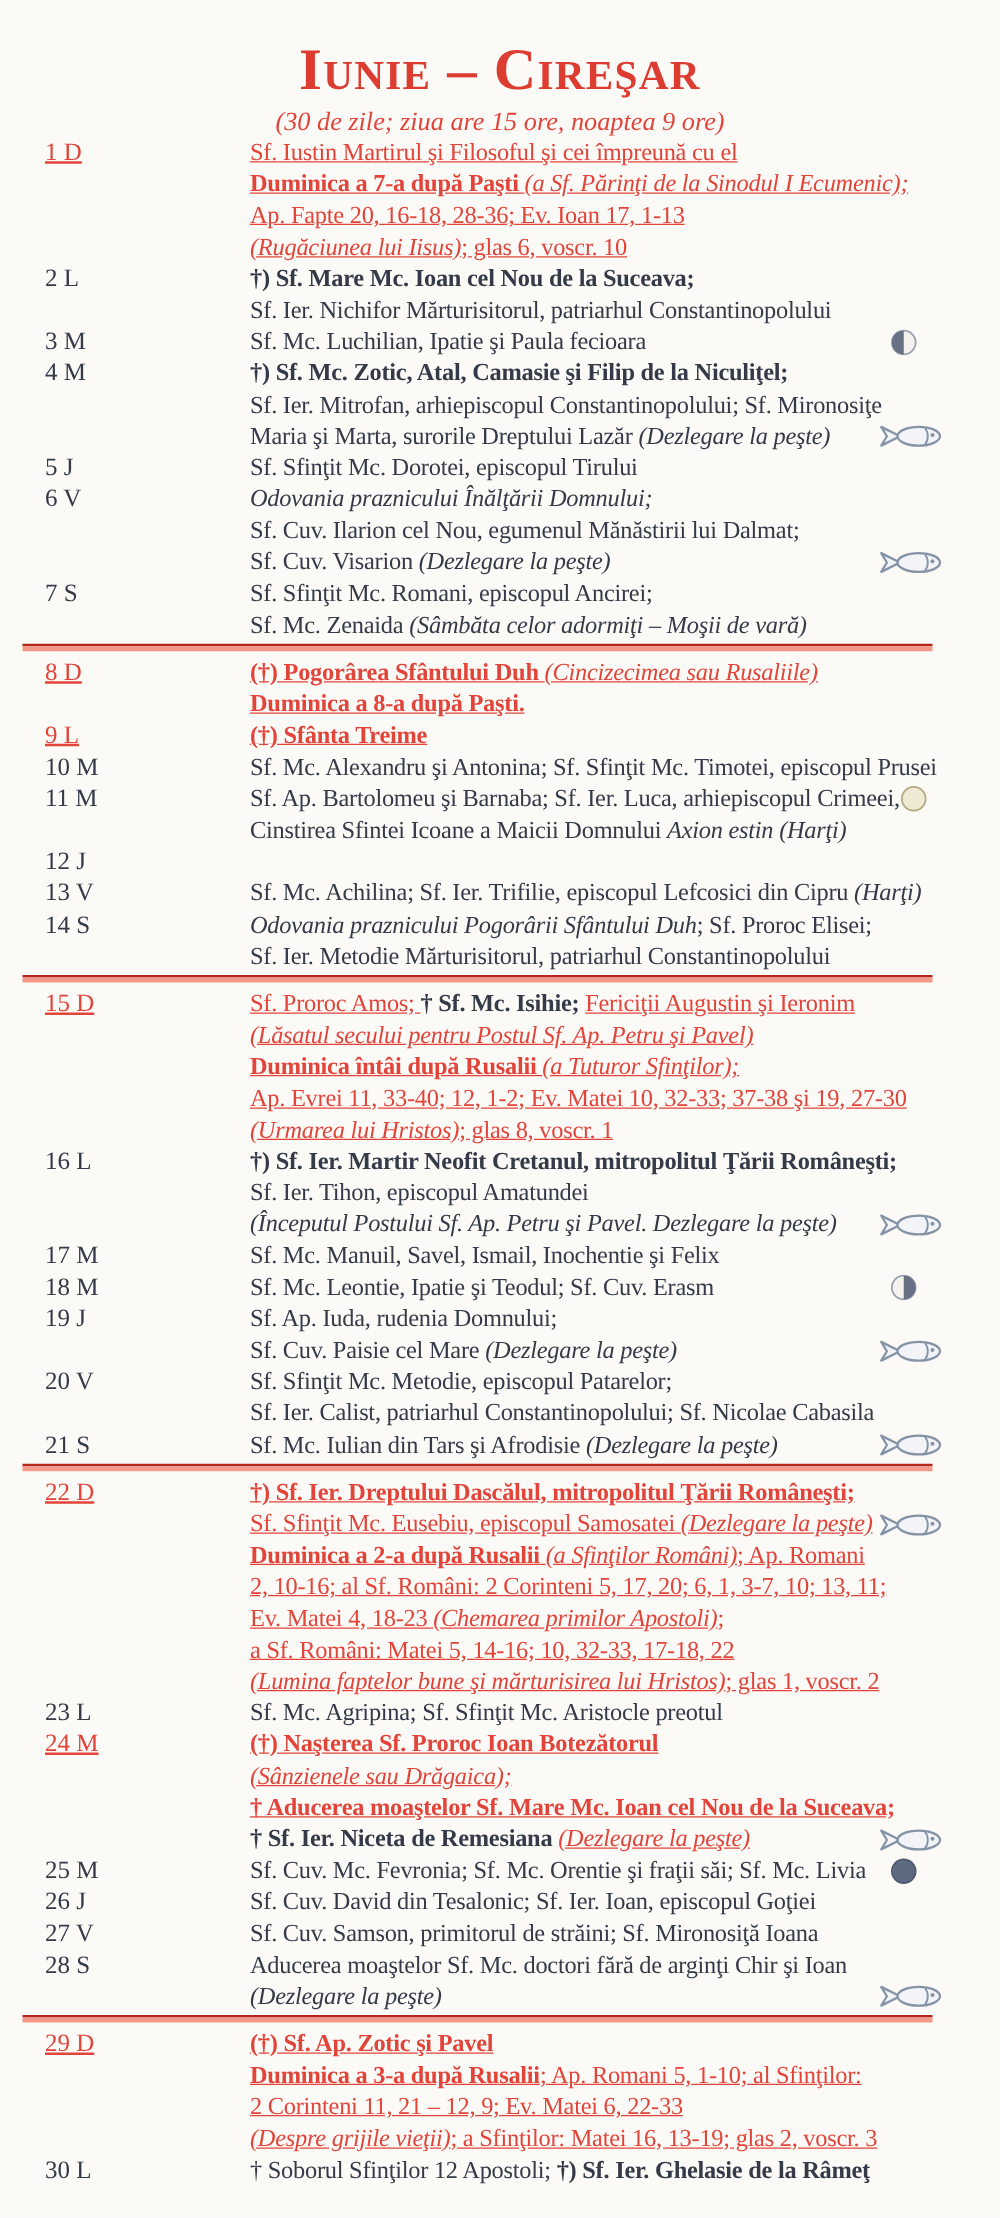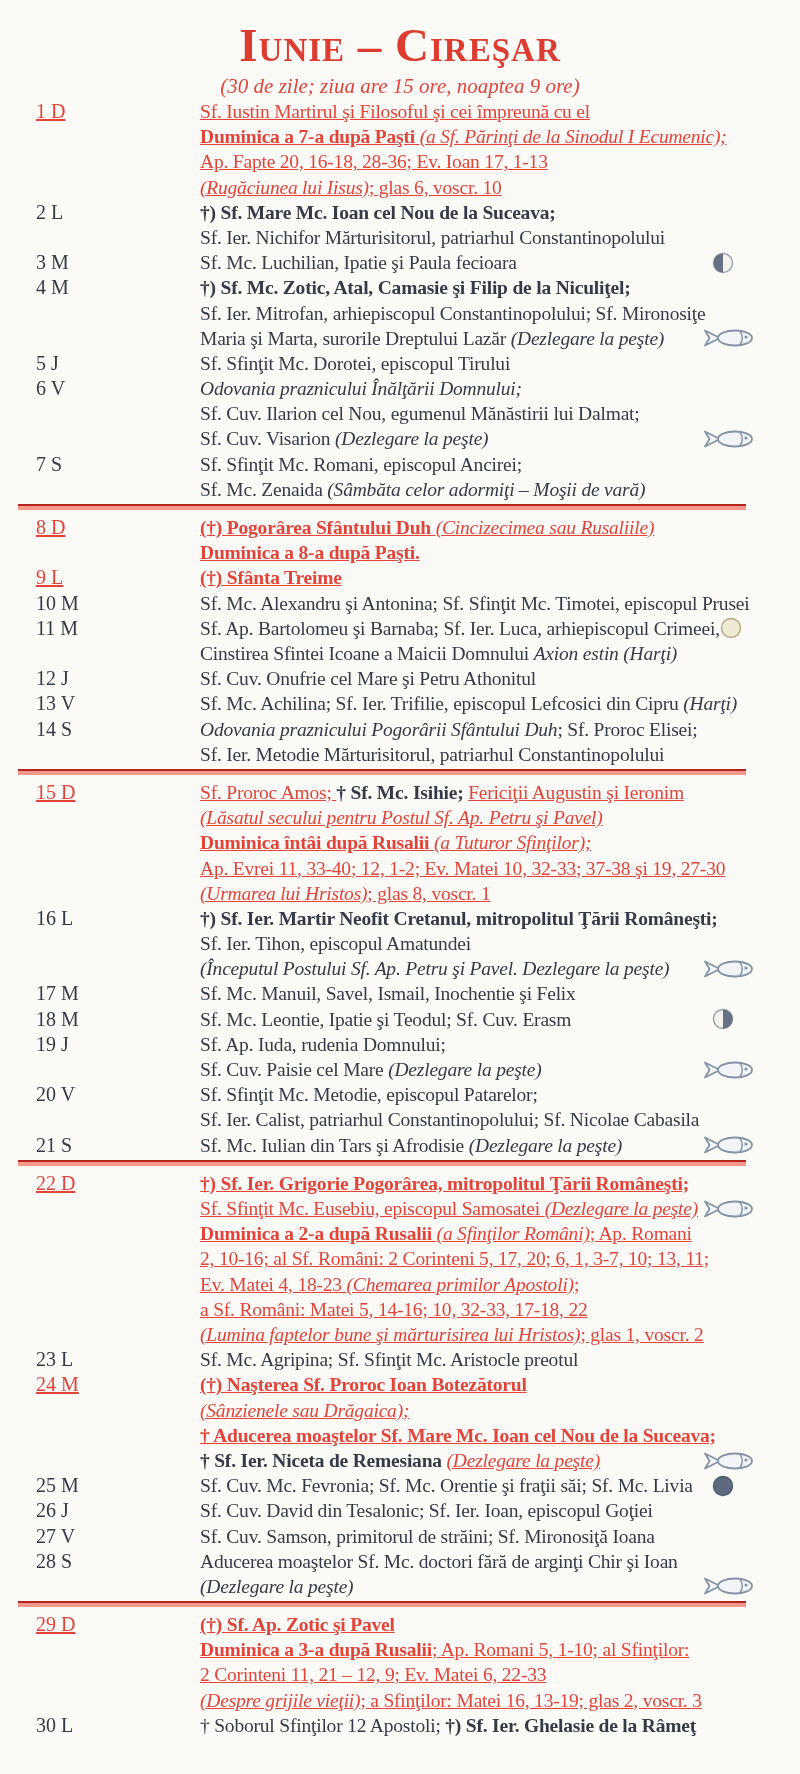--- a/index.html
+++ b/index.html
@@ -4,21 +4,21 @@
 <style>
   :root{
     --red:#e2443a;
     --ink:#343a47;
     --sep-dark:#b3261e;
     --sep-light:#f2998a;
     --paper:#fbfaf7;
   }
   *{box-sizing:border-box; margin:0; padding:0;}
   body{width:800px; font-family:"Liberation Serif","DejaVu Serif",serif; background:#fff;}
-  .page{width:800px; height:1774px; overflow:hidden; background:var(--paper); padding-top:18px;}
+  .page{width:800px; height:1774px; overflow:hidden; background:var(--paper); padding-top:29px;}
   .header{text-align:center;}
   .title{
     font-variant:small-caps;
     font-weight:bold;
     font-size:47px;
     line-height:54px;
     letter-spacing:1px;
     color:#dd3c31;
   }
   .subtitle{
@@ -211,25 +211,20 @@
               </svg>
             </span>
           </div>
           <div class="line">
             <span class="line-text"><span class="seg s-r c-black">Cinstirea Sfintei Icoane a Maicii Domnului </span><span class="seg s-i c-black">Axion estin (Harţi)</span></span>
           </div>
         </div>
       </div>
       <div class="row">
         <div class="day-label c-black">12 J</div>
-        <div class="day-lines">
-          <div class="line">
-            <span class="line-text"><span class="seg s-r c-black">Sf. Cuv. Onufrie cel Mare şi Petru Athonitul</span></span>
-          </div>
-        </div>
       </div>
       <div class="row">
         <div class="day-label c-black">13 V</div>
         <div class="day-lines">
           <div class="line">
             <span class="line-text"><span class="seg s-r c-black">Sf. Mc. Achilina; Sf. Ier. Trifilie, episcopul Lefcosici din Cipru </span><span class="seg s-i c-black">(Harţi)</span></span>
           </div>
         </div>
       </div>
       <div class="row">
@@ -352,21 +347,21 @@
               </svg>
             </span>
           </div>
         </div>
       </div>
       <div class="separator"></div>
       <div class="row">
         <div class="day-label c-red">22 D</div>
         <div class="day-lines">
           <div class="line">
-            <span class="line-text"><span class="seg s-b c-red">†) Sf. Ier. Grigorie Pogorârea, mitropolitul Ţării Româneşti;</span></span>
+            <span class="line-text"><span class="seg s-b c-red">†) Sf. Ier. Dreptului Dascălul, mitropolitul Ţării Româneşti;</span></span>
           </div>
           <div class="line">
             <span class="line-text"><span class="seg s-r c-red">Sf. Sfinţit Mc. Eusebiu, episcopul Samosatei </span><span class="seg s-i c-red">(Dezlegare la peşte)</span></span>
             <span class="icon icon-fish">
               <svg width="54" height="20" viewBox="0 0 54 20">
                 <path d="M18 10 L3 2.5 L7.5 10 L3 17.5 Z" fill="#f2f4f7" stroke="#8593a6" stroke-width="1.8" stroke-linejoin="round"></path>
                 <ellipse cx="33" cy="10" rx="17" ry="7.5" fill="#f2f4f7" stroke="#8593a6" stroke-width="1.8"></ellipse>
                 <path d="M38 3.6 C41 7 41 13 38 16.4" fill="none" stroke="#8593a6" stroke-width="1.5"></path>
                 <circle cx="44" cy="9" r="1.6" fill="#8593a6"></circle>
               </svg>

